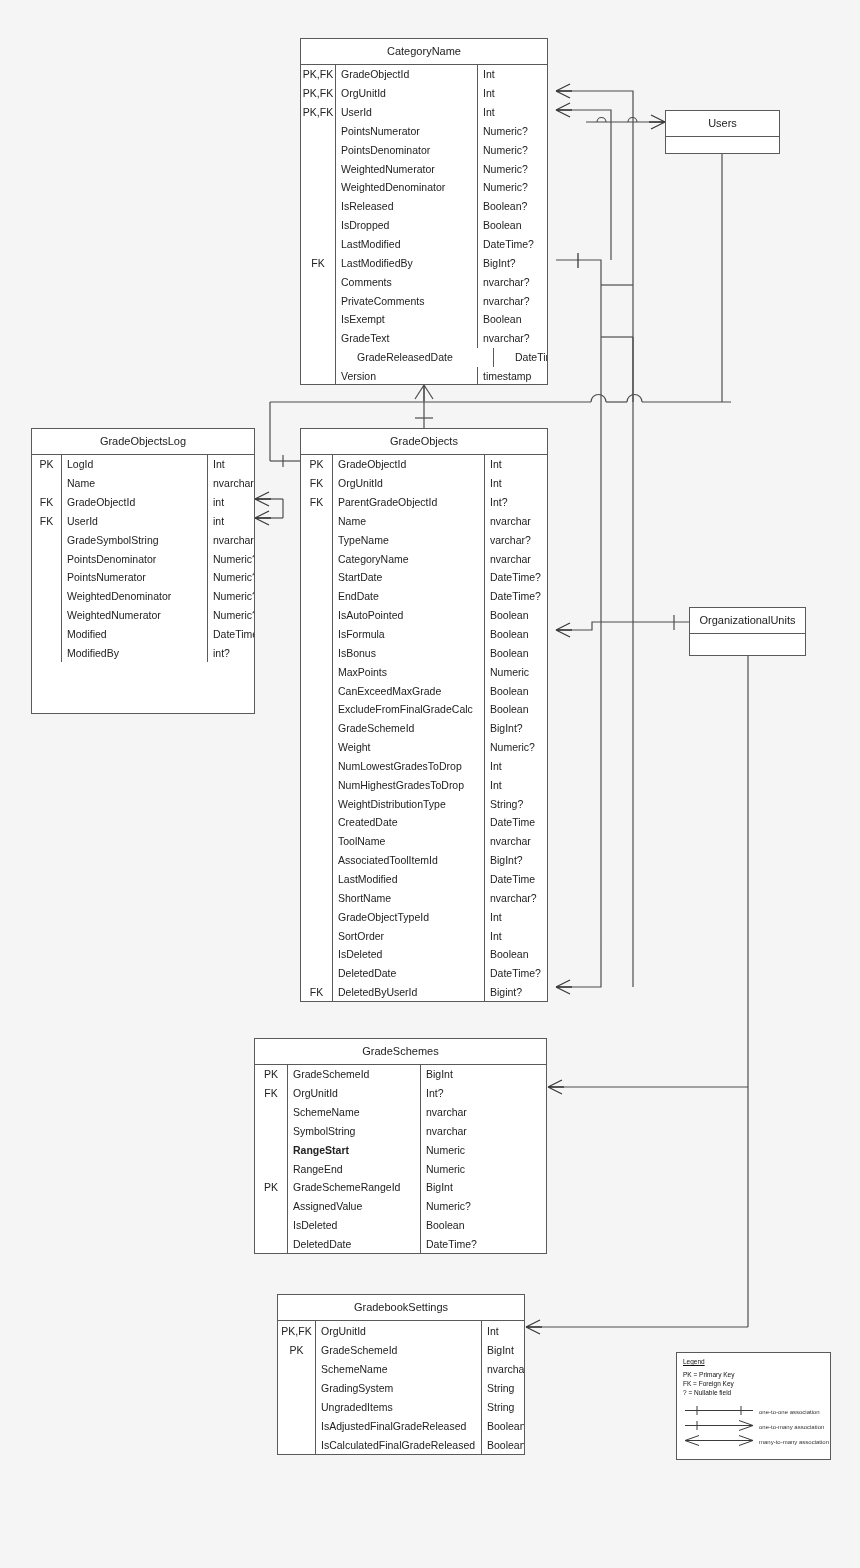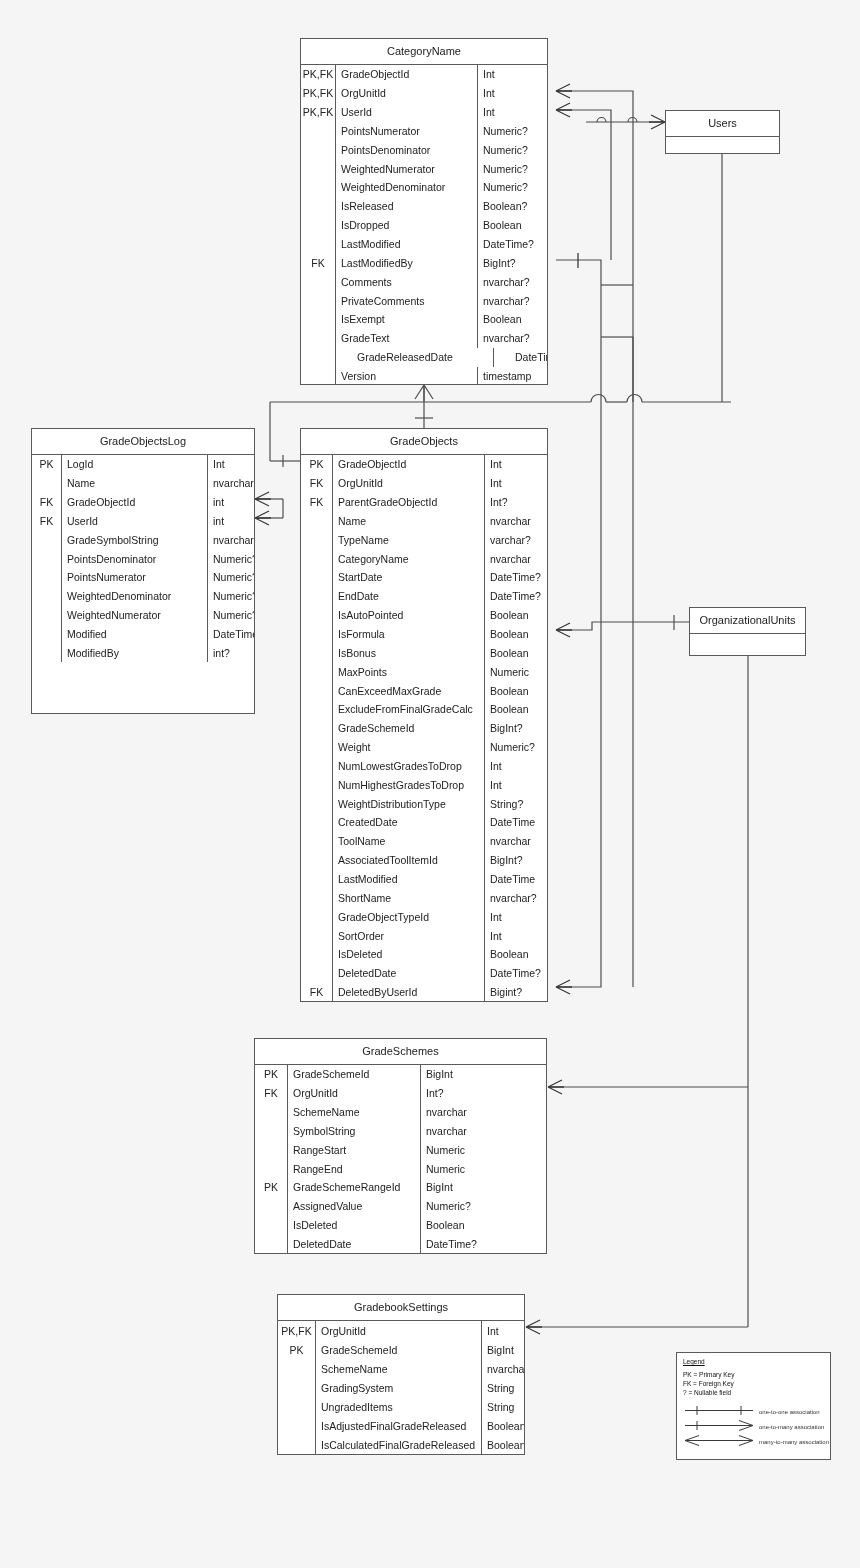--- a/index.html
+++ b/index.html
@@ -459,21 +459,21 @@
           <div class="c-name" style="width: 133px;">SchemeName</div>
           <div class="c-type" style="flex: 1 1 0%;">nvarchar</div>
         </div>
         <div class="row" style="height: 18.85px;">
           <div class="c-key" style="width: 33px;"></div>
           <div class="c-name" style="width: 133px;">SymbolString</div>
           <div class="c-type" style="flex: 1 1 0%;">nvarchar</div>
         </div>
         <div class="row" style="height: 18.85px;">
           <div class="c-key" style="width: 33px;"></div>
-          <div class="c-name" style="width: 133px;">RangeStart</div>
+          <div class="c-name" style="width: 133px; font-weight: bold;">RangeStart</div>
           <div class="c-type" style="flex: 1 1 0%;">Numeric</div>
         </div>
         <div class="row" style="height: 18.85px;">
           <div class="c-key" style="width: 33px;"></div>
           <div class="c-name" style="width: 133px;">RangeEnd</div>
           <div class="c-type" style="flex: 1 1 0%;">Numeric</div>
         </div>
         <div class="row" style="height: 18.85px;">
           <div class="c-key" style="width: 33px;">PK</div>
           <div class="c-name" style="width: 133px;">GradeSchemeRangeId</div>

